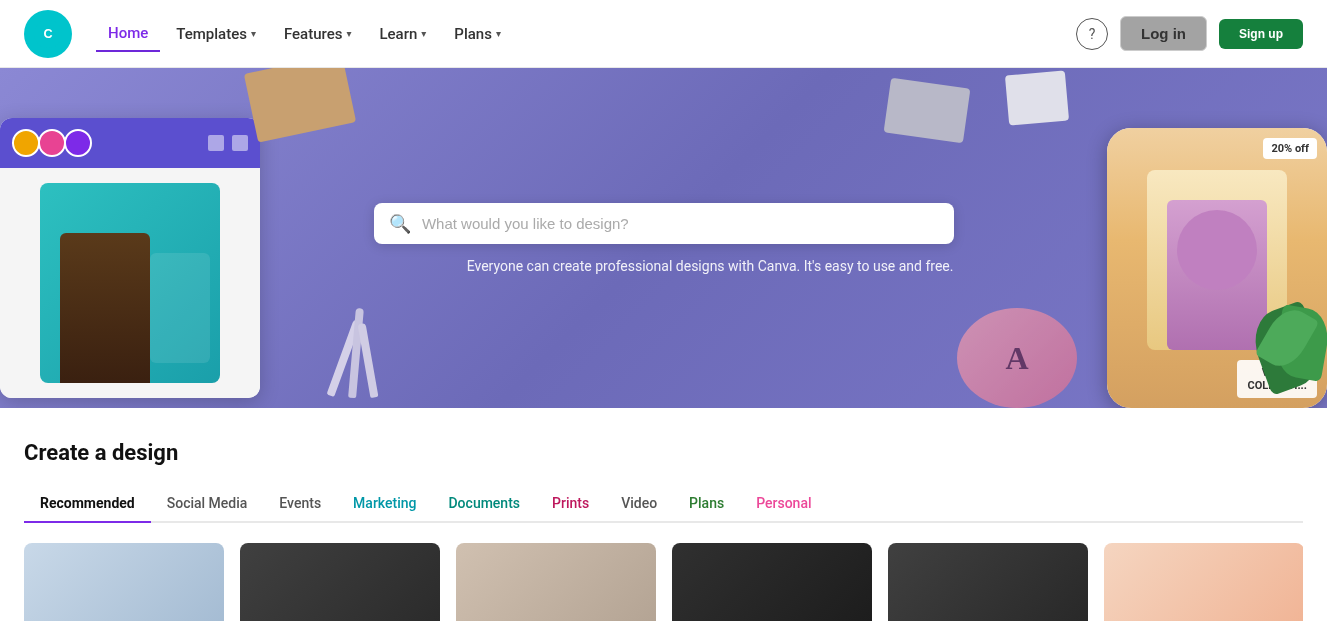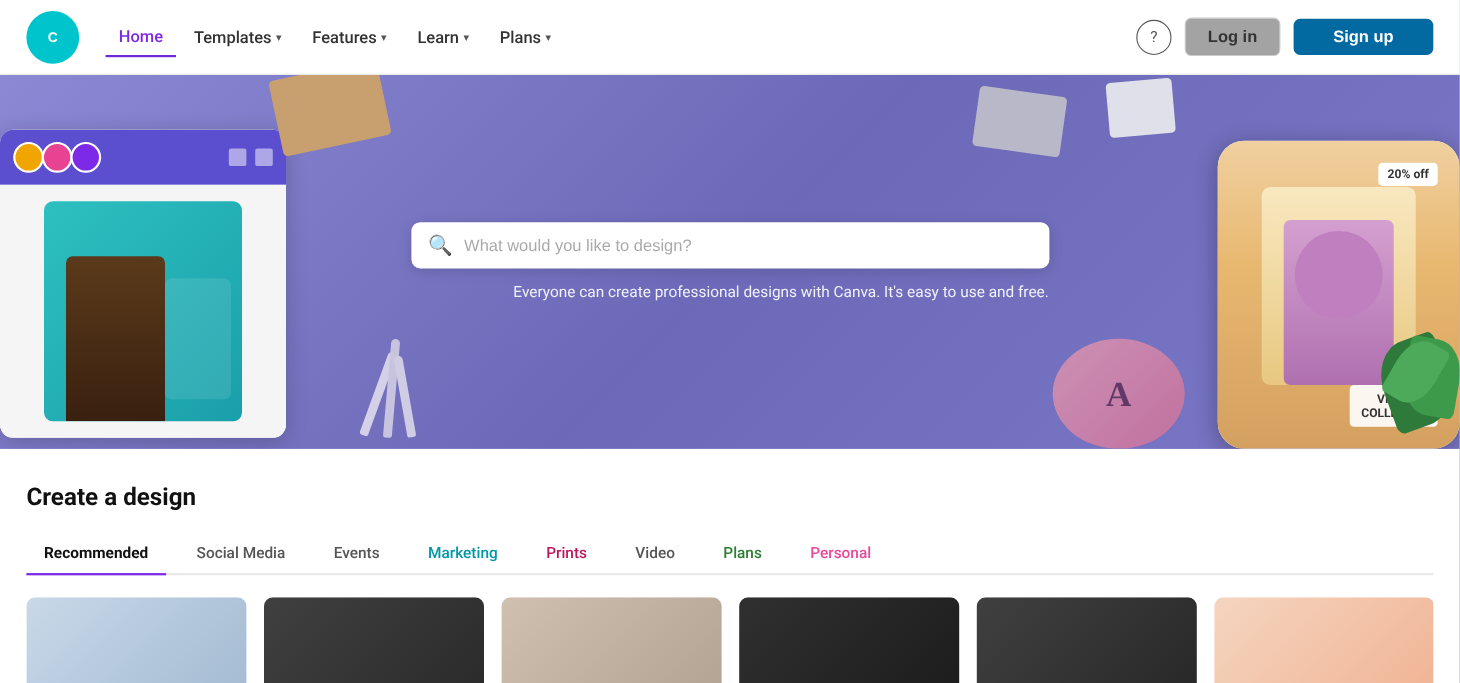--- a/index.html
+++ b/index.html
@@ -73,25 +73,25 @@
       padding: 8px 20px;
       border: 1.5px solid #ccc;
       background: #a3a3a3;
       border-radius: 6px;
       font-size: 15px;
       font-weight: 600;
       cursor: pointer;
       color: #333;
     }
     .signup-btn {
-      padding: 8px 36px;
-      background: #0369a1;
+      padding: 8px 20px;
+      background: #15803d;
       border: none;
       border-radius: 6px;
-      font-size: 15px;
+      font-size: 12px;
       font-weight: 600;
       cursor: pointer;
       color: #fff;
     }
 
     
     .hero {
       position: relative;
       width: 100%;
       height: 340px;
@@ -151,21 +151,21 @@
       box-shadow: 0 4px 20px rgba(0,0,0,0.3);
       overflow: hidden;
     }
     .right-mockup-img {
       width: 100%;
       height: 100%;
       background: linear-gradient(180deg, #f0d0a0 0%, #e8b870 40%, #d4a060 100%);
       display: flex;
       flex-direction: column;
       align-items: flex-end;
-      padding: 20px;
+      padding: 10px;
     }
     .sale-badge {
       background: #fff;
       color: #333;
       font-size: 11px;
       font-weight: 700;
       padding: 4px 8px;
       border-radius: 4px;
     }
     
@@ -217,21 +217,21 @@
       padding: 32px 24px 0;
     }
     .create-title {
       font-size: 22px;
       font-weight: 700;
       color: #111;
       margin-bottom: 20px;
     }
     .design-tabs {
       display: flex;
-      gap: 12px;
+      gap: 0;
       border-bottom: 2px solid #e8e8e8;
       margin-bottom: 20px;
     }
     .design-tab {
       padding: 10px 16px;
       font-size: 14px;
       font-weight: 500;
       color: #555;
       cursor: pointer;
       white-space: nowrap;
@@ -379,20 +379,21 @@
   </div>
 </section>
 
 <section class="create-section">
   <h2 class="create-title">Create a design</h2>
   <div class="design-tabs">
     <div class="design-tab active">Recommended</div>
     <div class="design-tab">Social Media</div>
     <div class="design-tab">Events</div>
     <div class="design-tab teal">Marketing</div>
+    <div class="design-tab teal2">Documents</div>
     <div class="design-tab orange">Prints</div>
     <div class="design-tab">Video</div>
     <div class="design-tab green">Plans</div>
     <div class="design-tab teal3">Personal</div>
   </div>
   <div class="thumbnails-row">
     <div class="thumbnail thumb-1"></div>
     <div class="thumbnail thumb-2"></div>
     <div class="thumbnail thumb-3"></div>
     <div class="thumbnail thumb-4"></div>

